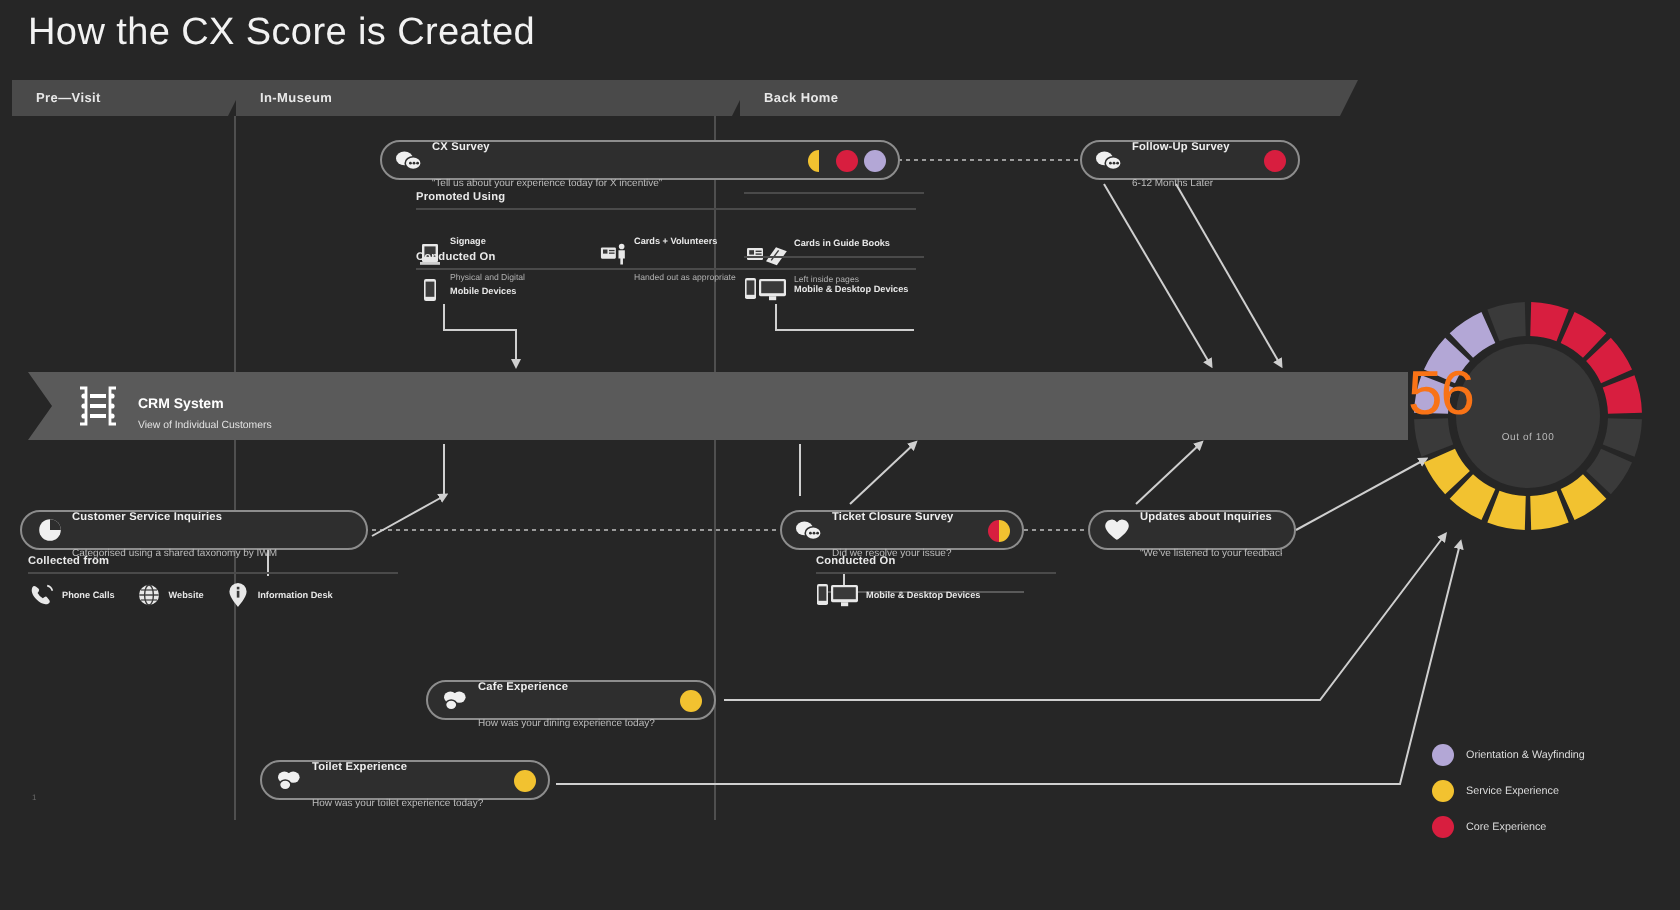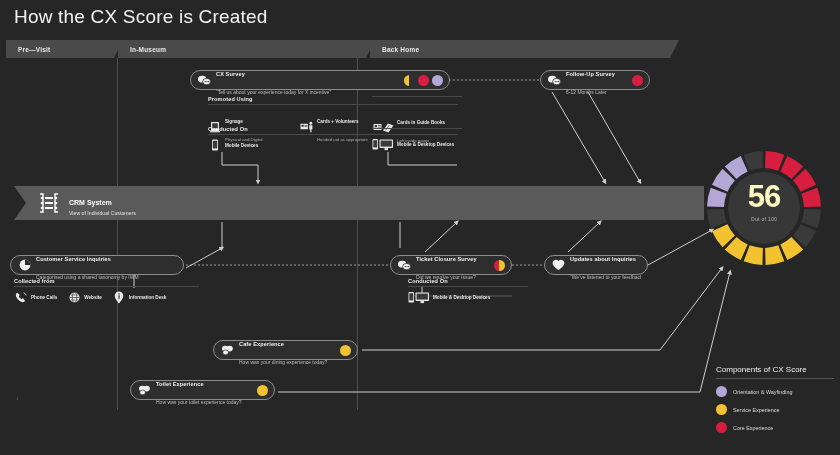--- a/index.html
+++ b/index.html
@@ -89,22 +89,22 @@
     clip-path: polygon(0 0, 100% 0, 100% 100%, 0 100%, 12px 50%);
   }
   .crm-ic { width: 26px; height: 26px; margin-right: 7px; flex:0 0 auto;
             display:flex; align-items:center; justify-content:center;}
   .crm-t { font-size: 7px; font-weight: bold; color: #fff; }
   .crm-s { font-size: 5.2px; color: #e2e2e2; margin-top: 1px; }
 
   
   .donut { position: absolute; left: 704px; top: 148px; width: 120px; height: 120px; }
   .score-num {
-    position: absolute; left: 0; top: 33px; width: 120px; text-align: center;
-    font-size: 31px; font-weight: bold; color: #fef9c3; line-height: 1;
+    position: absolute; left: 0; top: 33px; width: 120px; text-align: left;
+    font-size: 31px; font-weight: normal; color: #f97316; line-height: 1;
     letter-spacing: -1px;
   }
   .score-cap {
     position: absolute; left: 0; top: 68px; width: 120px; text-align: center;
     font-size: 5px; color: #b8b8b8; letter-spacing: .3px;
   }
 
   
   .legend { position: absolute; left: 716px; top: 365px; width: 118px; }
   .legend-h { font-size: 8px; color: #f0f0f0; padding-bottom: 4px;
@@ -481,21 +481,20 @@
         <path d="M7.968451897716562,36.72516375826105 A57,57 0 0,1 18.585243754654364,20.836011884147894 L30.93701316116096,32.51649956782309 A40,40 0 0,0 23.48663291067829,43.66678158474459 Z" fill="#b3a7d6"></path>
         <path d="M20.836011884147887,18.58524375465438 A57,57 0 0,1 36.725163758261026,7.9684518977165695 L43.666781584744584,23.486632910678296 A40,40 0 0,0 32.516499567823075,30.937013161160966 Z" fill="#b3a7d6"></path>
         <path d="M39.66593403878138,6.750344963701316 A57,57 0 0,1 58.40846659275656,3.0222234426998043 L58.88313445105724,20.015595398385827 A40,40 0 0,0 45.730480027215,22.631821027158814 Z" fill="#3a3a3a"></path>
         <circle cx="60" cy="60" r="36" fill="#373737"></circle>
       </svg>
     <div class="score-num">56</div>
     <div class="score-cap">Out of 100</div>
   </div>
 
   <div class="legend">
-    <div class="legend-h">Components of CX Score</div>
     <div class="legend-row">
       <span class="legend-sw" style="background:#b3a7d6"></span>
       <span class="legend-lb">Orientation &amp; Wayfinding</span>
     </div>
     <div class="legend-row">
       <span class="legend-sw" style="background:#f2c230"></span>
       <span class="legend-lb">Service Experience</span>
     </div>
     <div class="legend-row">
       <span class="legend-sw" style="background:#d81e3f"></span>

